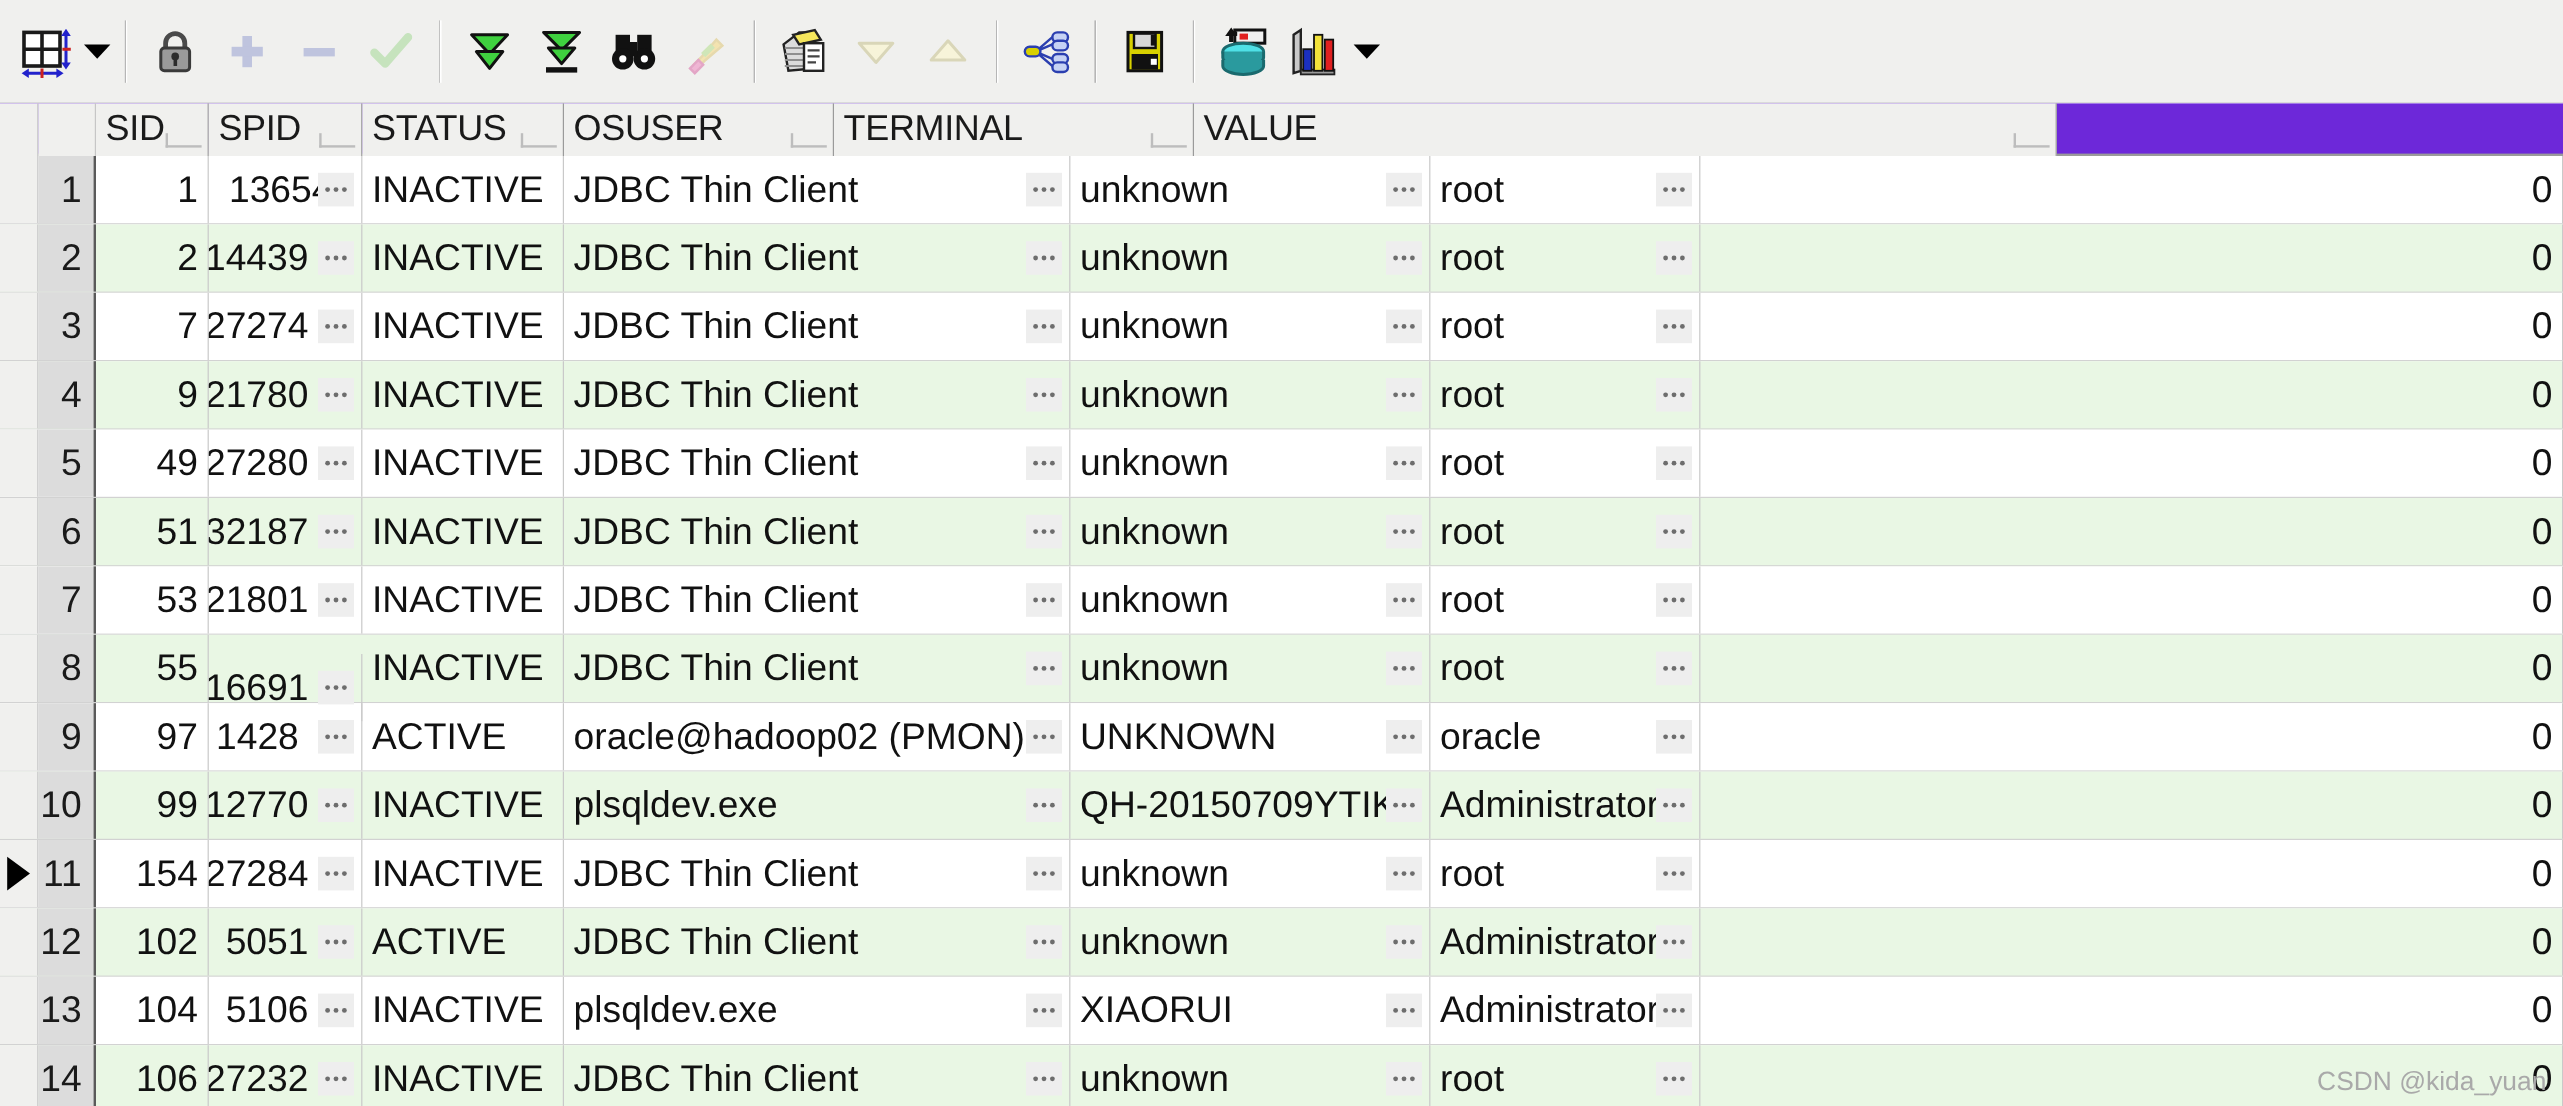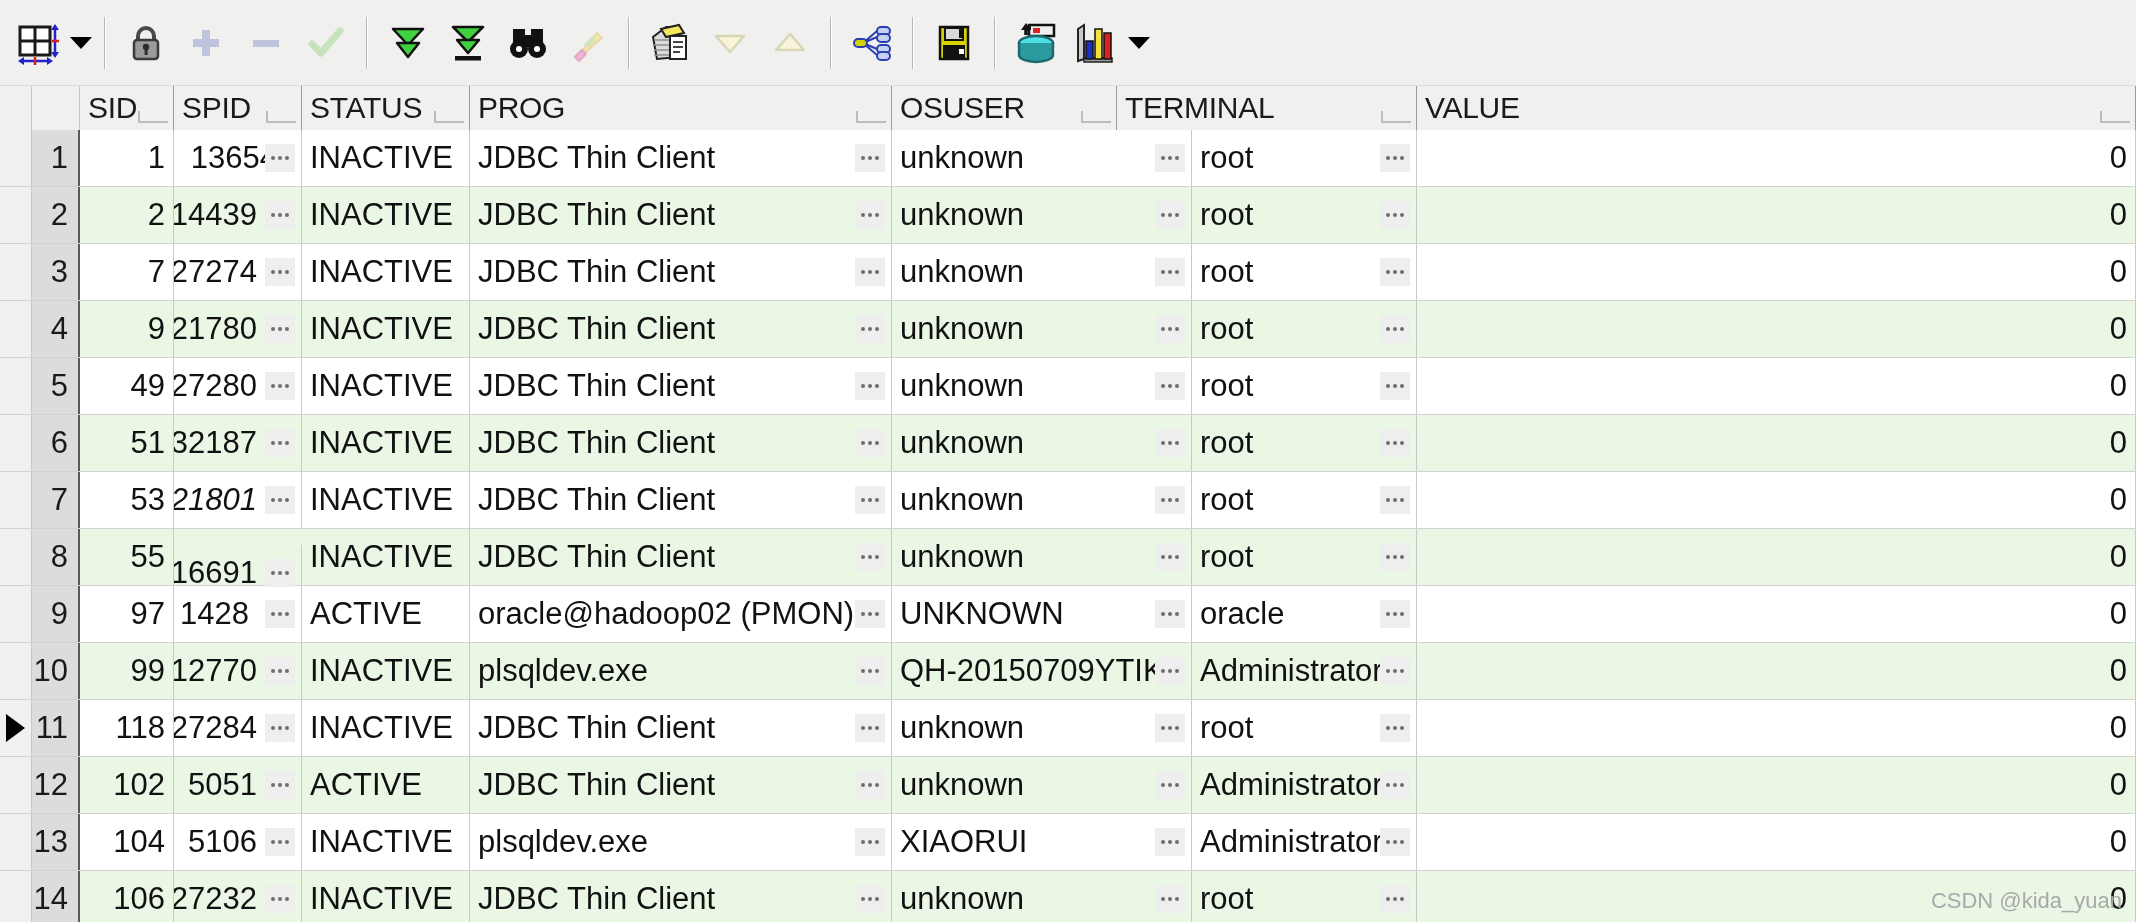--- a/index.html
+++ b/index.html
@@ -340,24 +340,20 @@
         <span class="resize-grip"></span>
       </div>
       <div class="hcell" style="width: 128px;">
         <span>SPID</span>
         <span class="resize-grip"></span>
       </div>
       <div class="hcell" style="width: 168px;">
         <span>STATUS</span>
         <span class="resize-grip"></span>
       </div>
-      <div class="hcell" style="width: 422px;">
-        <span>PROG</span>
-        <span class="resize-grip"></span>
-      </div>
       <div class="hcell" style="width: 225px;">
         <span>OSUSER</span>
         <span class="resize-grip"></span>
       </div>
       <div class="hcell" style="width: 300px;">
         <span>TERMINAL</span>
         <span class="resize-grip"></span>
       </div>
       <div class="hcell" style="width: 719px;">
         <span>VALUE</span>
@@ -648,21 +644,21 @@
         </div>
       </div>
       <div class="grid-row brow odd">
         <div class="cell marker" style="width: 32px;"></div>
         <div class="cell rownum" style="width: 48px;">
           <span>7</span>
         </div>
         <div class="cell num" style="width: 94px;">
           <span>53</span>
         </div>
-        <div class="cell num" style="width: 128px; padding-right: 44px; font-style: italic;">
+        <div class="cell num" style="width: 128px; padding-right: 44px;">
           <span>21801</span>
           <span class="dots">
             <i></i>
             <i></i>
             <i></i>
           </span>
         </div>
         <div class="cell txt" style="width: 168px;">
           <span>INACTIVE</span>
         </div>
@@ -836,21 +832,21 @@
         </div>
       </div>
       <div class="grid-row brow odd">
         <div class="cell marker" style="width: 32px;">
           <span class="tri"></span>
         </div>
         <div class="cell rownum" style="width: 48px;">
           <span>11</span>
         </div>
         <div class="cell num" style="width: 94px;">
-          <span>118</span>
+          <span>154</span>
         </div>
         <div class="cell num" style="width: 128px; padding-right: 44px;">
           <span>27284</span>
           <span class="dots">
             <i></i>
             <i></i>
             <i></i>
           </span>
         </div>
         <div class="cell txt" style="width: 168px;">

